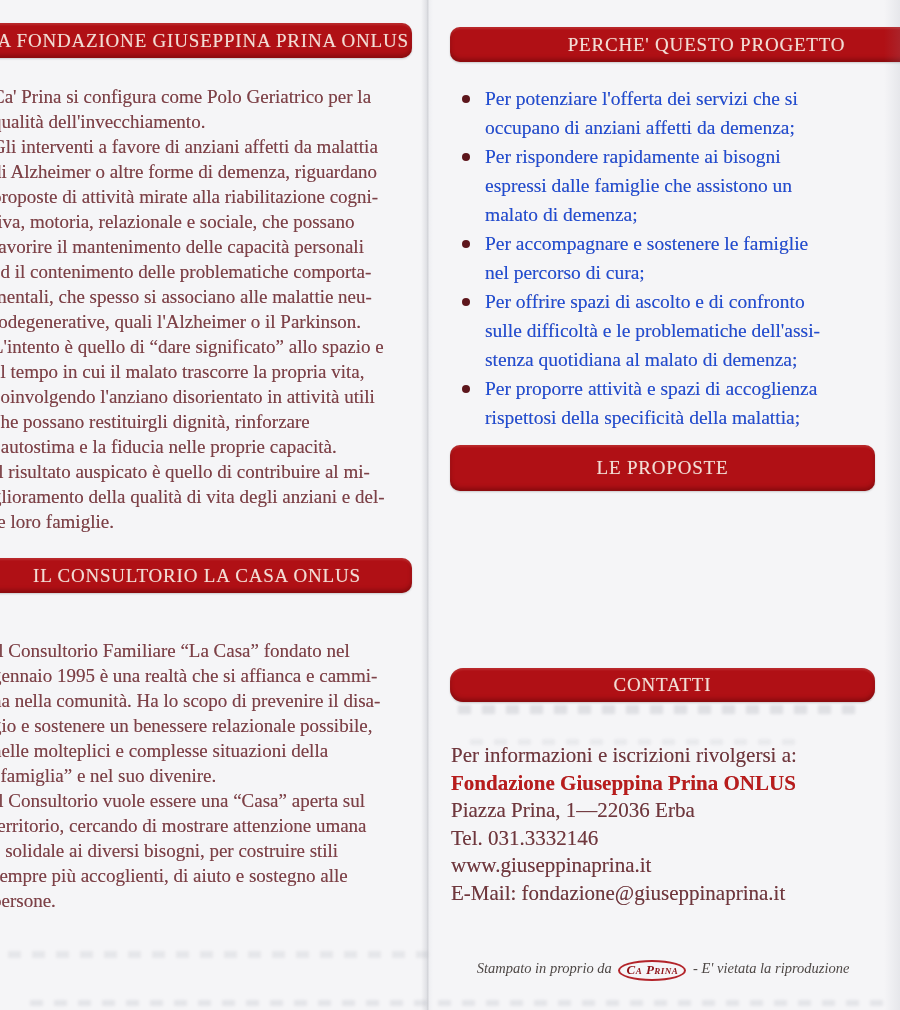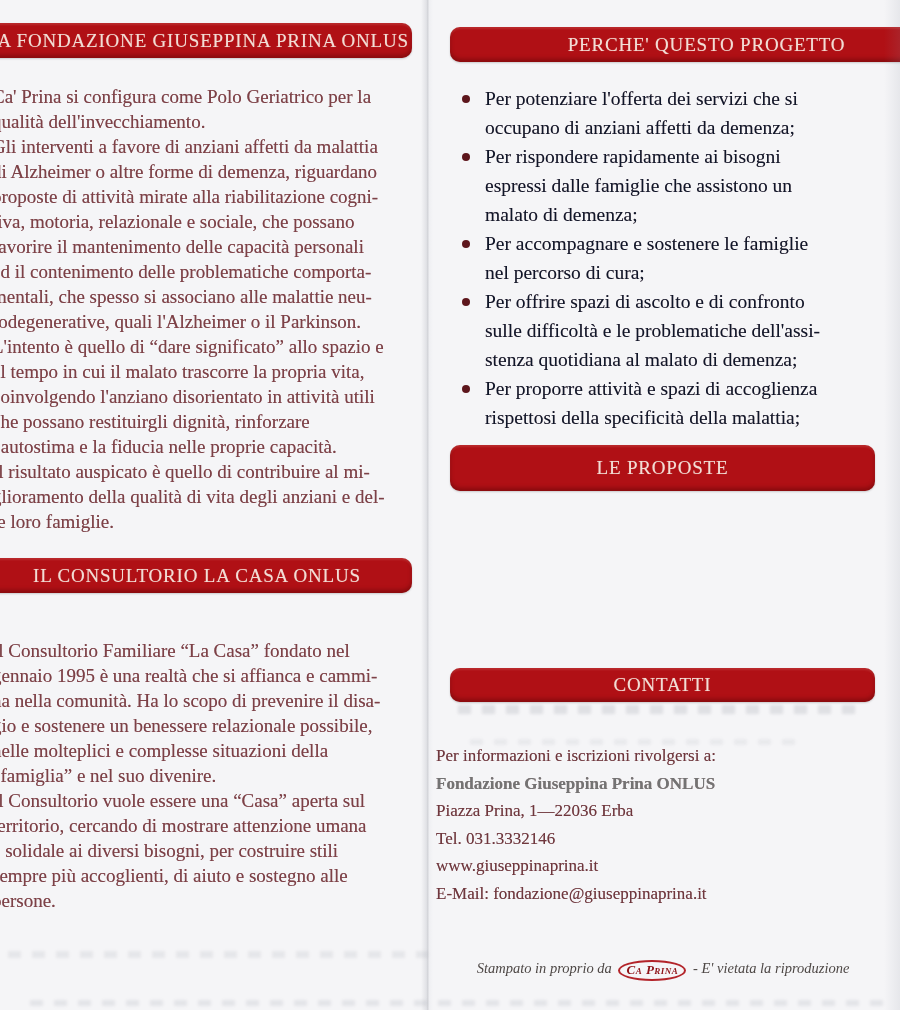--- a/index.html
+++ b/index.html
@@ -25,35 +25,35 @@
   .lefttext{
     position:absolute;left:-8px;width:420px;
     font-size:19px;line-height:25px;color:#7d4147;
     white-space:pre-line;text-align:left;
     text-shadow:0 0 .5px rgba(125,65,71,.55);
   }
   
   .blist{position:absolute;left:452px;width:422px;}
   .bullet{
     position:relative;padding-left:33px;white-space:pre-line;
-    font-size:19.5px;line-height:29px;color:#0f172a;
+    font-size:19.5px;line-height:29px;color:#1d4ed8;
     text-shadow:0 0 .5px rgba(125,65,71,.5);
   }
   .bullet::before{
     content:"";position:absolute;left:10px;top:11px;width:8px;height:8px;
     border-radius:50%;background:#5d161c;
   }
   .plist .bullet{line-height:28px;}
   
   .contacts{
-    position:absolute;left:436px;top:742px;width:420px;
-    font-size:17px;line-height:27.5px;color:#6f373d;
+    position:absolute;left:451px;top:742px;width:420px;
+    font-size:21px;line-height:27.5px;color:#6f373d;
     text-shadow:0 0 .5px rgba(111,55,61,.5);
   }
-  .contacts .org{font-weight:bold;color:#737373;}
+  .contacts .org{font-weight:bold;color:#b91c1c;}
   
   .footer{
     position:absolute;left:448px;top:948px;width:430px;text-align:center;
     font-style:italic;font-size:14.5px;color:#4e4846;white-space:nowrap;
   }
   .logo-oval{
     display:inline-block;border:2px solid #b3242a;border-radius:50%;
     padding:0 6px 1px;margin:12px 3px;
     font-variant:small-caps;font-weight:bold;font-size:13px;color:#8e1318;
     vertical-align:-1px;letter-spacing:.5px;
@@ -133,21 +133,21 @@
 sulle difficoltà e le problematiche dell'assi-
 stenza quotidiana al malato di demenza;</div>
       <div class="bullet">Per proporre attività e spazi di accoglienza
 rispettosi della specificità della malattia;</div>
     </div>
 
   <div class="bar bar-right" style="top:445px;height:46px;">
     <span>LE PROPOSTE</span>
   </div>
 
-  <div class="bar bar-right" style="top:668px;height:34px;">
+  <div class="bar bar-right" style="top:668px;height:34px;border-radius:13px;">
     <span>CONTATTI</span>
   </div>
 
   <div class="contacts">
     <div>Per informazioni e iscrizioni rivolgersi a:</div>
     <div class="org">Fondazione Giuseppina Prina ONLUS</div>
     <div>Piazza Prina, 1—22036 Erba</div>
     <div>Tel. 031.3332146</div>
     <div>www.giuseppinaprina.it</div>
     <div>E-Mail: fondazione@giuseppinaprina.it</div>

